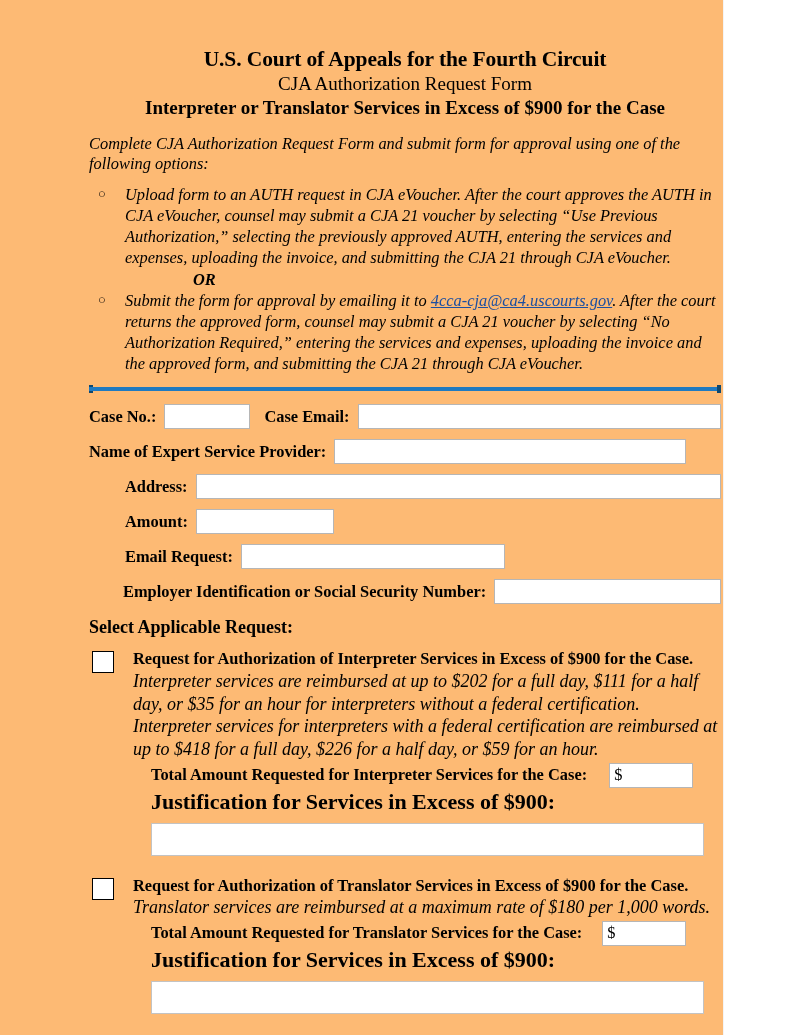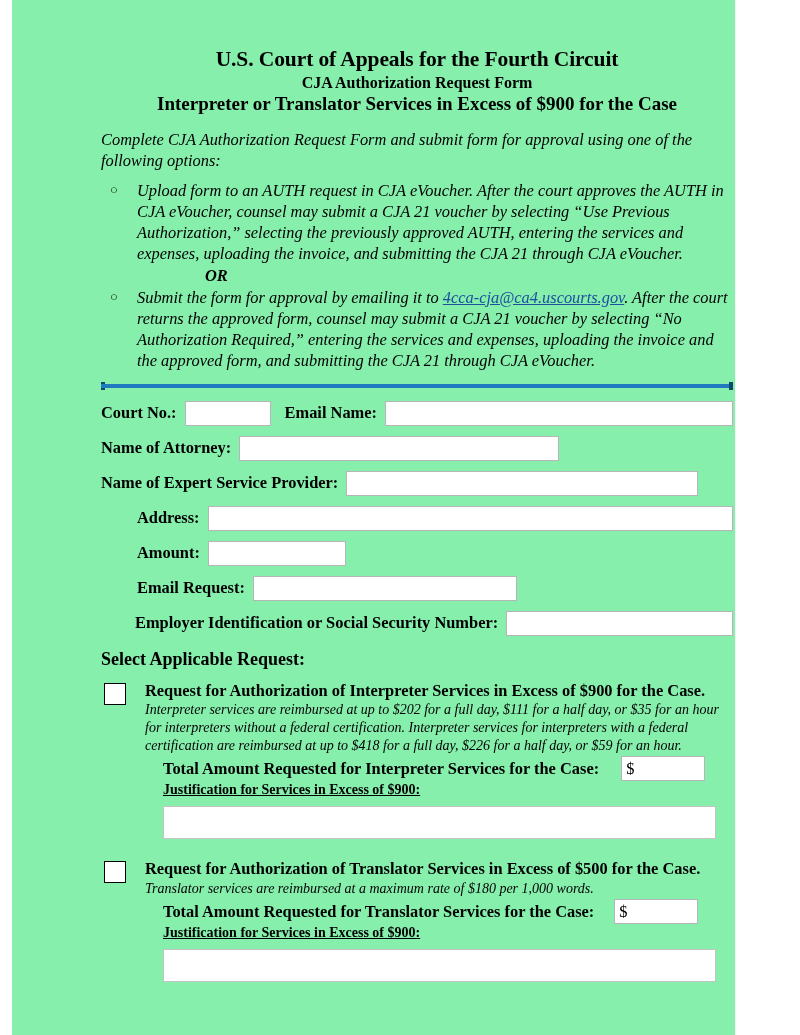--- a/index.html
+++ b/index.html
@@ -13,23 +13,22 @@
     position: relative;
     font-family: "Liberation Serif", serif;
     color: #000000;
     overflow: hidden;
   }
   .page {
     position: absolute;
     left: 0; top: 0;
     width: 724px;
     height: 1035px;
-    background: #86efac;
-    box-sizing: border-box;
-    margin-left: 12px;
+    background: #fdba74;
+    box-sizing: border-box;
   }
   .page-edge-r {
     position: absolute;
     right: 0; top: 0;
     width: 1px; height: 1035px;
     background: #f4f4f4;
   }
   .content {
     position: absolute;
     left: 89px;
@@ -39,22 +38,22 @@
 
   
   .title-block { text-align: center; }
   .title-line-1 {
     font-size: 21.5px;
     font-weight: bold;
     letter-spacing: -0.1px;
     line-height: 1.16;
   }
   .title-line-2 {
-    font-size: 16px;
-    font-weight: bold;
+    font-size: 19px;
+    font-weight: normal;
     line-height: 1.2;
     margin-top: 1px;
   }
   .title-line-3 {
     font-size: 19px;
     font-weight: bold;
     line-height: 1.2;
     margin-top: 1px;
   }
 
@@ -167,21 +166,21 @@
     box-sizing: border-box;
   }
   .req-body { padding-left: 44px; }
   .req-title {
     font-weight: bold;
     font-size: 16.4px;
     line-height: 1.2;
   }
   .req-desc {
     font-style: italic;
-    font-size: 14px;
+    font-size: 18px;
     line-height: 1.26;
     margin-top: 1px;
   }
 
   .total-row {
     display: flex;
     align-items: center;
     margin-top: 2px;
     padding-left: 18px;
     gap: 8px;
@@ -197,24 +196,23 @@
     height: 25px;
     width: 84px;
     box-sizing: border-box;
     display: flex;
     align-items: center;
     padding-left: 4px;
     font-size: 16.4px;
   }
   .just-label {
     font-weight: bold;
-    font-size: 14px;
+    font-size: 22px;
     padding-left: 18px;
     margin-top: 1px;
-    text-decoration: underline;
   }
   .just-box {
     border: 1px solid #c3c3c3;
     background: #ffffff;
     height: 33px;
     margin-top: 8px;
     margin-left: 62px;
     margin-right: 17px;
     box-sizing: border-box;
   }
@@ -251,34 +249,29 @@
 
     <div class="divider-wrap">
       <div class="divider-cap left"></div>
       <div class="divider"></div>
       <div class="divider-cap right"></div>
     </div>
 
     <div class="form-area">
 
       <div class="frow">
-        <span class="flabel">Court No.:</span>
+        <span class="flabel">Case No.:</span>
         <span class="gap"></span>
         <div class="fbox" style="width:86px;"></div>
         <span class="gap" style="width:14px;"></span>
-        <span class="flabel">Email Name:</span>
+        <span class="flabel">Case Email:</span>
         <span class="gap"></span>
         <div class="fbox" style="flex:1 1 auto;"></div>
       </div>
 
-      <div class="frow">
-        <span class="flabel">Name of Attorney:</span>
-        <span class="gap"></span>
-        <div class="fbox" style="width:320px;"></div>
-      </div>
 
       <div class="frow">
         <span class="flabel">Name of Expert Service Provider:</span>
         <span class="gap"></span>
         <div class="fbox" style="width:352px;"></div>
       </div>
 
       <div class="frow indent-1">
         <span class="flabel">Address:</span>
         <span class="gap"></span>
@@ -320,21 +313,21 @@
           </div>
         </div>
         <div class="just-label">Justification for Services in Excess of $900:</div>
       </div>
       <div class="just-box"></div>
     </div>
 
     <div class="req-block" style="margin-top:20px;">
       <div class="checkbox"></div>
       <div class="req-body">
-        <div class="req-title">Request for Authorization of Translator Services in Excess of $500 for the Case.</div>
+        <div class="req-title">Request for Authorization of Translator Services in Excess of $900 for the Case.</div>
         <div class="req-desc">Translator services are reimbursed at a maximum rate of $180 per 1,000 words.</div>
         <div class="total-row">
           <span class="total-label">Total Amount Requested for Translator Services for the Case:</span>
           <span class="gap" style="width:4px;"></span>
           <div class="money-box">
             <span>$</span>
               <span></span>
           </div>
         </div>
         <div class="just-label">Justification for Services in Excess of $900:</div>

